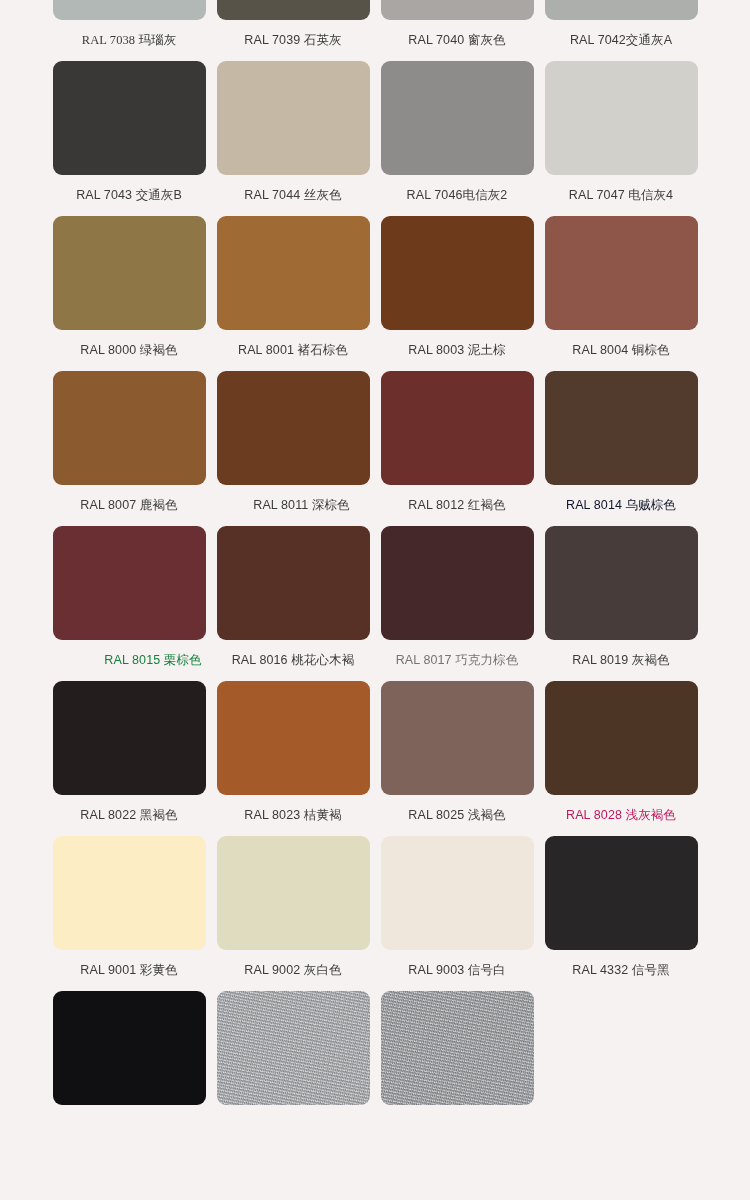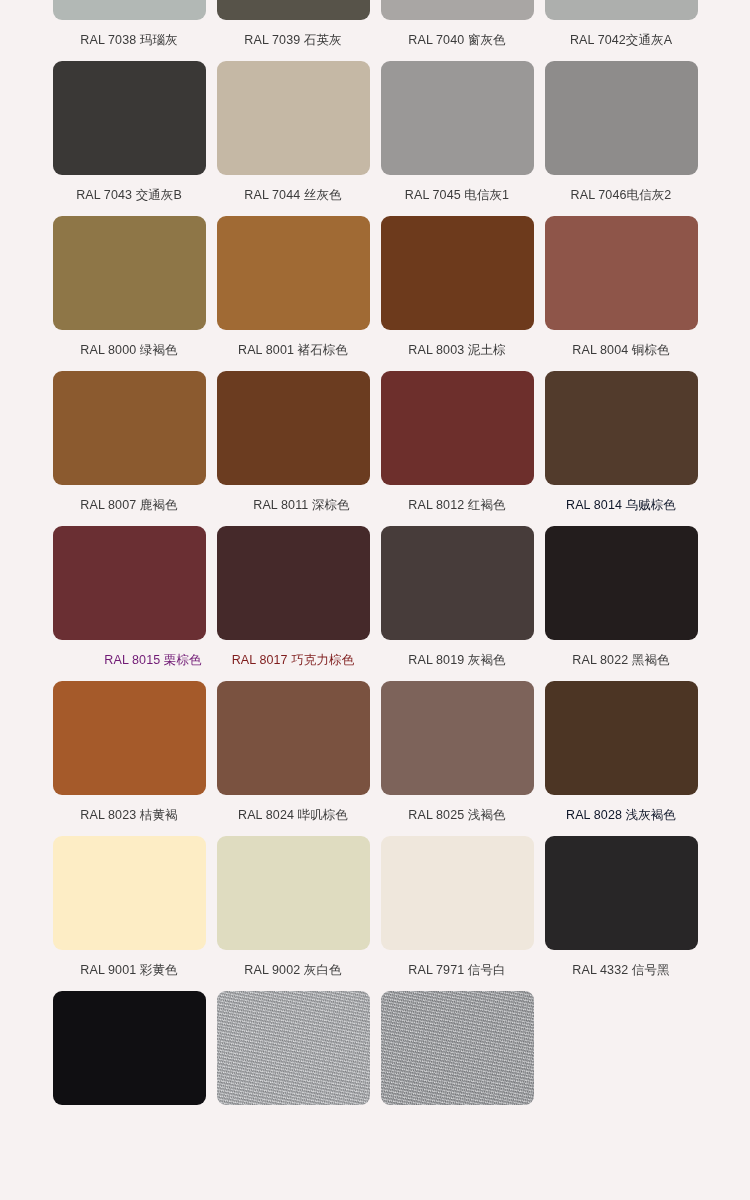--- a/index.html
+++ b/index.html
@@ -97,21 +97,21 @@
     letter-spacing: 0.1px;
   }
 </style>
 </head>
 <body style="background: rgb(247, 242, 242);">
 
 <div id="chart-page" style="background: rgb(247, 242, 242);">
   <div id="swatch-grid" style="grid-template-columns: repeat(4, 164px);">
       <div class="swatch-cell">
         <div class="swatch-chip" style="background: rgb(178, 184, 181);"></div>
-        <div class="swatch-label" style="color: rgb(59, 59, 59);">RAL 7038 玛瑙灰</div>
+        <div class="swatch-label" style="color: rgb(59, 59, 59); font-family: Liberation Serif, serif;">RAL 7038 玛瑙灰</div>
       </div>
       <div class="swatch-cell">
         <div class="swatch-chip" style="background: rgb(87, 83, 73);"></div>
         <div class="swatch-label" style="color: rgb(59, 59, 59);">RAL 7039 石英灰</div>
       </div>
       <div class="swatch-cell">
         <div class="swatch-chip" style="background: rgb(169, 166, 164);"></div>
         <div class="swatch-label" style="color: rgb(59, 59, 59);">RAL 7040 窗灰色</div>
       </div>
       <div class="swatch-cell">
@@ -120,28 +120,28 @@
       </div>
       <div class="swatch-cell">
         <div class="swatch-chip" style="background: rgb(58, 56, 54);"></div>
         <div class="swatch-label" style="color: rgb(59, 59, 59);">RAL 7043 交通灰B</div>
       </div>
       <div class="swatch-cell">
         <div class="swatch-chip" style="background: rgb(197, 184, 165);"></div>
         <div class="swatch-label" style="color: rgb(59, 59, 59);">RAL 7044 丝灰色</div>
       </div>
       <div class="swatch-cell">
-        <div class="swatch-chip" style="background: rgb(154, 152, 151);"></div>
-        <div class="swatch-label" style="color: rgb(59, 59, 59);">RAL 7045 电信灰1</div>
-      </div>
-      <div class="swatch-cell">
         <div class="swatch-chip" style="background: rgb(142, 140, 139);"></div>
         <div class="swatch-label" style="color: rgb(59, 59, 59);">RAL 7046电信灰2</div>
       </div>
       <div class="swatch-cell">
+        <div class="swatch-chip" style="background: rgb(210, 208, 202);"></div>
+        <div class="swatch-label" style="color: rgb(59, 59, 59);">RAL 7047 电信灰4</div>
+      </div>
+      <div class="swatch-cell">
         <div class="swatch-chip" style="background: rgb(142, 118, 71);"></div>
         <div class="swatch-label" style="color: rgb(59, 59, 59);">RAL 8000 绿褐色</div>
       </div>
       <div class="swatch-cell">
         <div class="swatch-chip" style="background: rgb(160, 106, 52);"></div>
         <div class="swatch-label" style="color: rgb(59, 59, 59);">RAL 8001 褚石棕色</div>
       </div>
       <div class="swatch-cell">
         <div class="swatch-chip" style="background: rgb(109, 58, 28);"></div>
         <div class="swatch-label" style="color: rgb(59, 59, 59);">RAL 8003  泥土棕</div>
@@ -161,61 +161,61 @@
       <div class="swatch-cell">
         <div class="swatch-chip" style="background: rgb(109, 47, 44);"></div>
         <div class="swatch-label" style="color: rgb(59, 59, 59);">RAL 8012 红褐色</div>
       </div>
       <div class="swatch-cell">
         <div class="swatch-chip" style="background: rgb(82, 59, 44);"></div>
         <div class="swatch-label" style="color: #0f172a;">RAL 8014 乌贼棕色</div>
       </div>
       <div class="swatch-cell">
         <div class="swatch-chip" style="background: rgb(106, 47, 51);"></div>
-        <div class="swatch-label" style="color: #701a75; margin-left: 48px;">RAL 8015 栗棕色</div>
+        <div class="swatch-label" style="color: #15803d; margin-left: 48px;">RAL 8015 栗棕色</div>
+      </div>
+      <div class="swatch-cell">
+        <div class="swatch-chip" style="background: rgb(87, 48, 38);"></div>
+        <div class="swatch-label" style="color: rgb(59, 59, 59);">RAL 8016 桃花心木褐</div>
       </div>
       <div class="swatch-cell">
         <div class="swatch-chip" style="background: rgb(69, 41, 42);"></div>
-        <div class="swatch-label" style="color: #7f1d1d;">RAL 8017 巧克力棕色</div>
+        <div class="swatch-label" style="color: #737373;">RAL 8017 巧克力棕色</div>
       </div>
       <div class="swatch-cell">
         <div class="swatch-chip" style="background: rgb(71, 60, 58);"></div>
         <div class="swatch-label" style="color: rgb(59, 59, 59);">RAL 8019  灰褐色</div>
       </div>
       <div class="swatch-cell">
         <div class="swatch-chip" style="background: rgb(35, 29, 29);"></div>
         <div class="swatch-label" style="color: rgb(59, 59, 59);">RAL 8022 黑褐色</div>
       </div>
       <div class="swatch-cell">
         <div class="swatch-chip" style="background: rgb(165, 90, 42);"></div>
         <div class="swatch-label" style="color: rgb(59, 59, 59);">RAL 8023 桔黄褐</div>
       </div>
       <div class="swatch-cell">
-        <div class="swatch-chip" style="background: rgb(122, 82, 64);"></div>
-        <div class="swatch-label" style="color: rgb(59, 59, 59);">RAL 8024 哔叽棕色</div>
-      </div>
-      <div class="swatch-cell">
         <div class="swatch-chip" style="background: rgb(125, 99, 90);"></div>
         <div class="swatch-label" style="color: rgb(59, 59, 59);">RAL 8025 浅褐色</div>
       </div>
       <div class="swatch-cell">
         <div class="swatch-chip" style="background: rgb(76, 53, 36);"></div>
-        <div class="swatch-label" style="color: #0f172a;">RAL 8028 浅灰褐色</div>
+        <div class="swatch-label" style="color: #be185d;">RAL 8028 浅灰褐色</div>
       </div>
       <div class="swatch-cell">
         <div class="swatch-chip" style="background: rgb(253, 237, 197);"></div>
         <div class="swatch-label" style="color: rgb(59, 59, 59);">RAL 9001 彩黄色</div>
       </div>
       <div class="swatch-cell">
         <div class="swatch-chip" style="background: rgb(223, 220, 192);"></div>
         <div class="swatch-label" style="color: rgb(59, 59, 59);">RAL 9002 灰白色</div>
       </div>
       <div class="swatch-cell">
         <div class="swatch-chip" style="background: rgb(239, 231, 220);"></div>
-        <div class="swatch-label" style="color: rgb(59, 59, 59);">RAL 7971 信号白</div>
+        <div class="swatch-label" style="color: rgb(59, 59, 59);">RAL 9003 信号白</div>
       </div>
       <div class="swatch-cell">
         <div class="swatch-chip" style="background: rgb(40, 38, 39);"></div>
         <div class="swatch-label" style="color: rgb(59, 59, 59);">RAL 4332 信号黑</div>
       </div>
       <div class="swatch-cell">
         <div class="swatch-chip" style="background: rgb(16, 15, 18);"></div>
         <div class="swatch-label" style="color: rgb(59, 59, 59);"></div>
       </div>
       <div class="swatch-cell">

